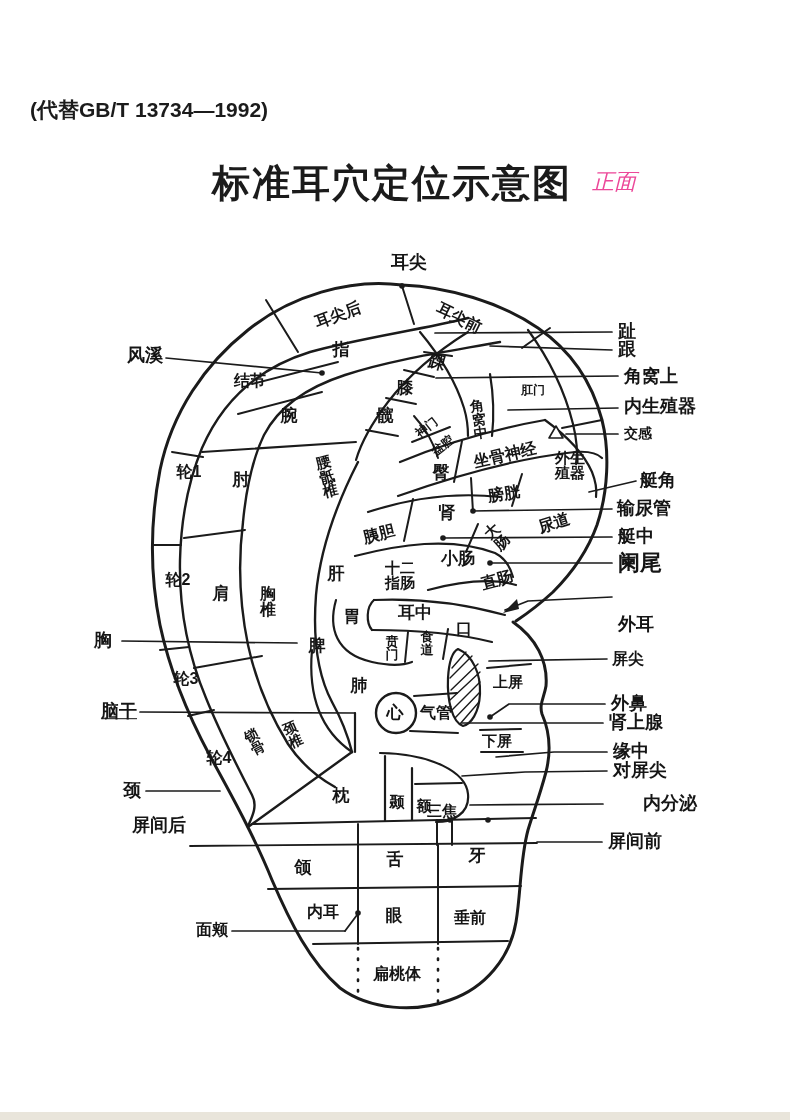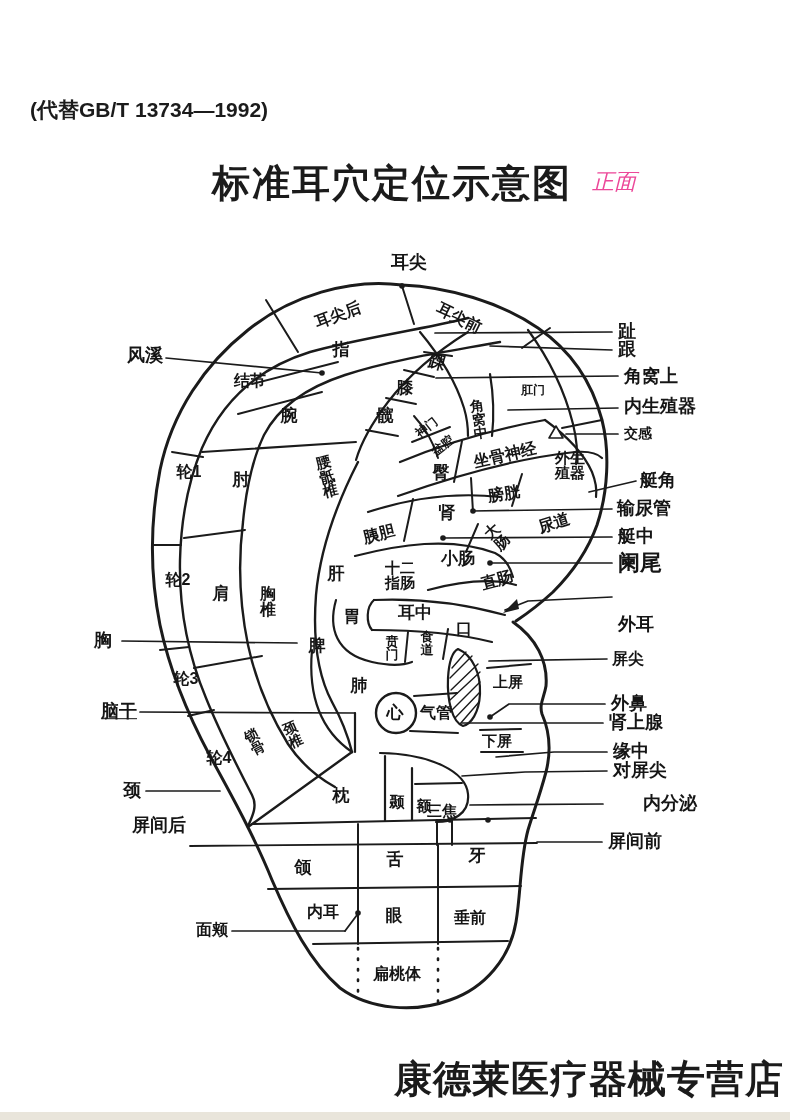--- a/index.html
+++ b/index.html
@@ -255,15 +255,14 @@
       <div class="lbl" style="left: 609px; top: 804px; font-size: 18px; transform: translate(0px, -50%) rotate(0deg); margin-left: 34px;">内分泌</div>
       <div class="lbl" style="left: 608px; top: 842px; font-size: 18px; transform: translate(0px, -50%) rotate(0deg);">屏间前</div>
       <div class="lbl" style="left: 163px; top: 356px; font-size: 18px; transform: translate(-100%, -50%) rotate(0deg);">风溪</div>
       <div class="lbl" style="left: 112px; top: 641px; font-size: 18px; transform: translate(-100%, -50%) rotate(0deg);">胸</div>
       <div class="lbl" style="left: 137px; top: 712px; font-size: 18px; transform: translate(-100%, -50%) rotate(0deg); text-decoration: underline;">脑干</div>
       <div class="lbl" style="left: 141px; top: 791px; font-size: 18px; transform: translate(-100%, -50%) rotate(0deg);">颈</div>
       <div class="lbl" style="left: 186px; top: 826px; font-size: 18px; transform: translate(-100%, -50%) rotate(0deg);">屏间后</div>
       <div class="lbl" style="left: 228px; top: 930px; font-size: 16px; transform: translate(-100%, -50%) rotate(0deg);">面颊</div>
     </div>
 
-  <div class="footer">康德莱医疗器械专营店</div>
   <div class="strip"></div>
 </div>
 
 </body></html>

